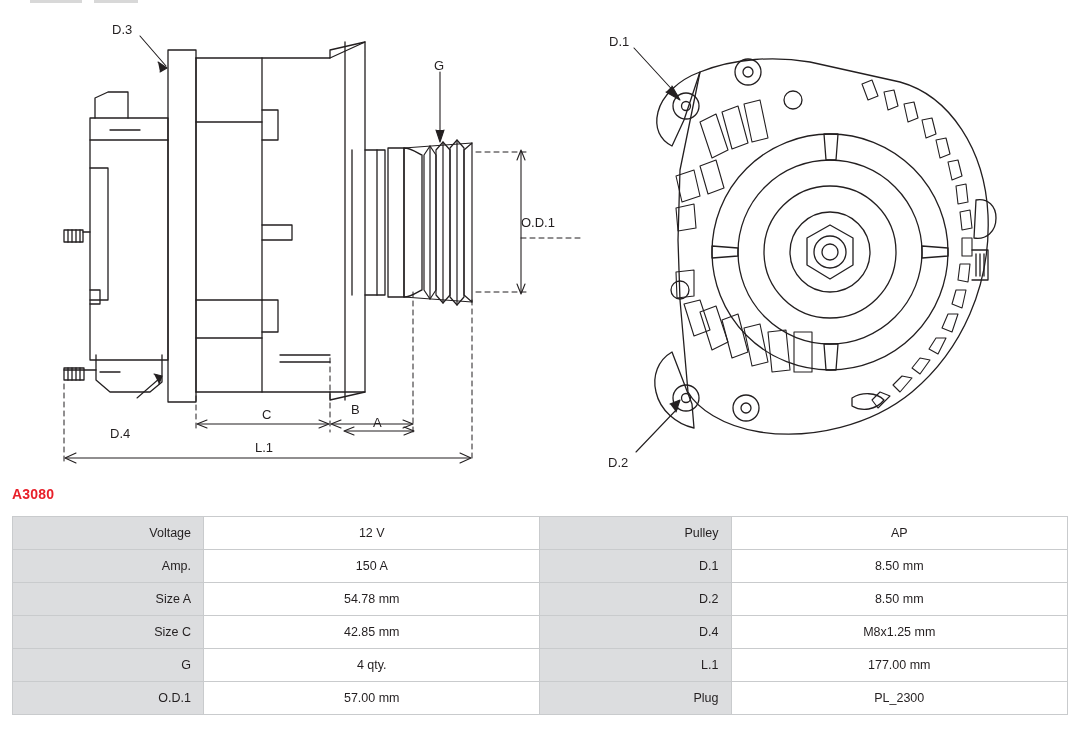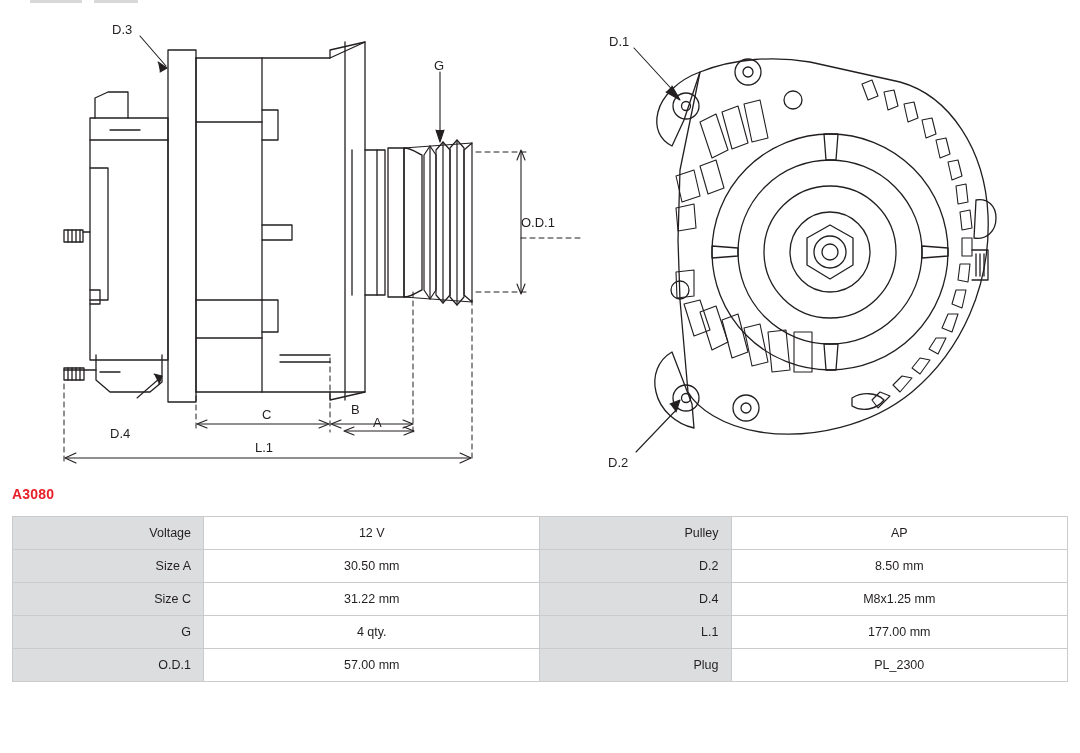--- a/index.html
+++ b/index.html
@@ -308,28 +308,34 @@
 
   <table id="spec-table">
     <tbody>
       <tr>
         <td class="label">Voltage</td>
         <td class="value">12 V</td>
         <td class="label">Pulley</td>
         <td class="value">AP</td>
       </tr>
       <tr>
+        <td class="label">Amp.</td>
+        <td class="value">150 A</td>
+        <td class="label">D.1</td>
+        <td class="value">8.50 mm</td>
+      </tr>
+      <tr>
         <td class="label">Size A</td>
-        <td class="value">30.50 mm</td>
+        <td class="value">54.78 mm</td>
         <td class="label">D.2</td>
         <td class="value">8.50 mm</td>
       </tr>
       <tr>
         <td class="label">Size C</td>
-        <td class="value">31.22 mm</td>
+        <td class="value">42.85 mm</td>
         <td class="label">D.4</td>
         <td class="value">M8x1.25 mm</td>
       </tr>
       <tr>
         <td class="label">G</td>
         <td class="value">4 qty.</td>
         <td class="label">L.1</td>
         <td class="value">177.00 mm</td>
       </tr>
       <tr>

